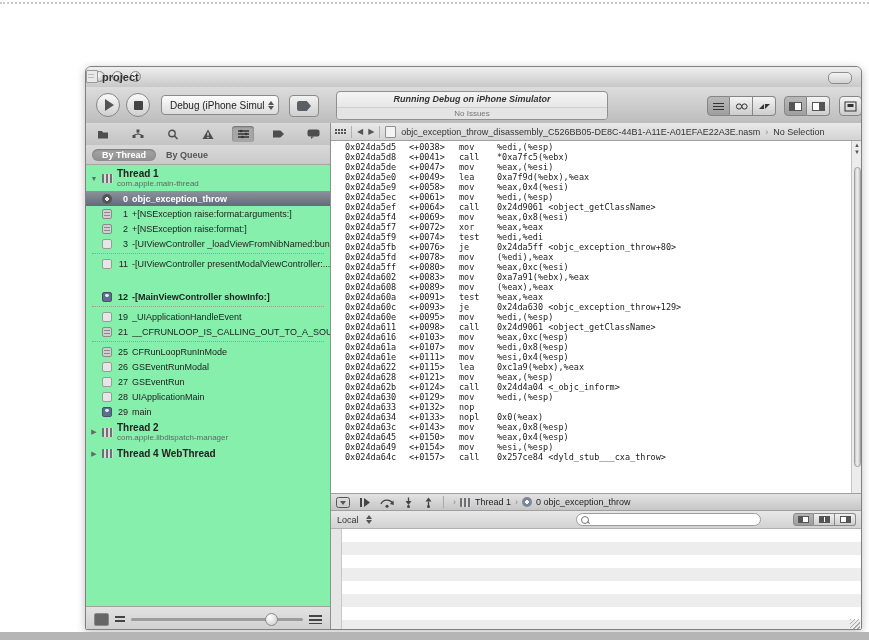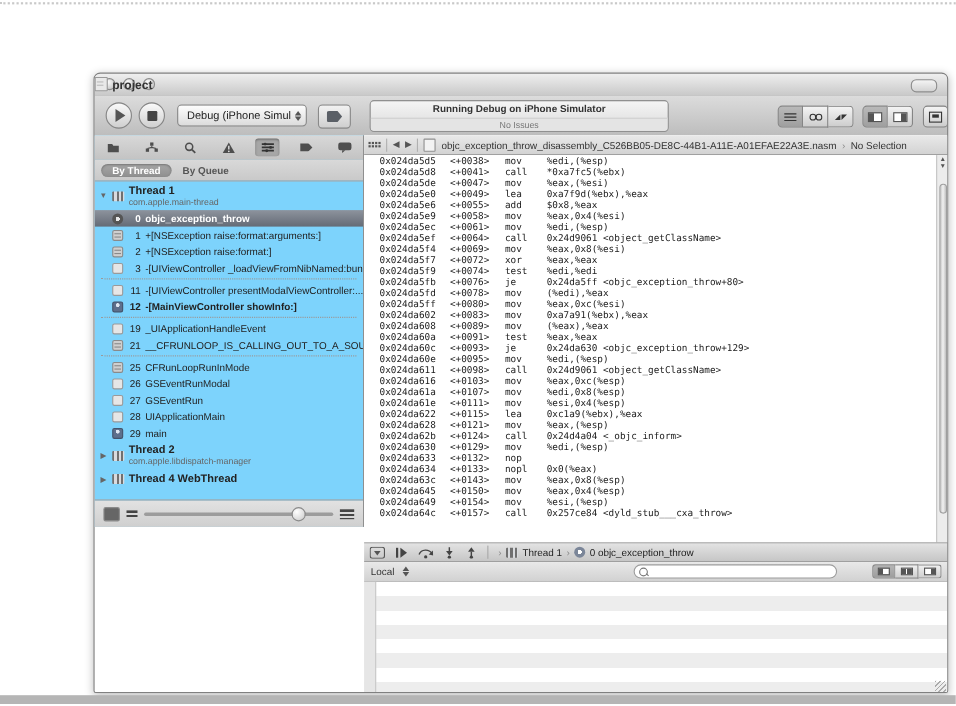--- a/index.html
+++ b/index.html
@@ -38,52 +38,52 @@
   .stepper{display:flex;flex-direction:column;gap:1px;margin-left:3px;}
   .stepper i{width:0;height:0;border-left:3px solid transparent;border-right:3px solid transparent;}
   .stepper .up{border-bottom:4px solid #555;}
   .stepper .dn{border-top:4px solid #555;}
   .bp-btn{position:absolute;left:203px;top:8px;width:28px;height:20px;border:1px solid #8a8a8a;border-radius:4px;
           background:linear-gradient(#f2f2f2,#cfcfcf);display:flex;align-items:center;justify-content:center;}
   .bp-glyph{width:14px;height:10px;background:#5a5f66;border-radius:2px;
             clip-path:polygon(0 0,70% 0,100% 50%,70% 100%,0 100%);}
   .status-box{position:absolute;left:250px;top:4px;width:270px;height:27px;border:1px solid #909090;border-radius:4px;
               background:linear-gradient(#f5f5f5,#dadada);overflow:hidden;}
-  .status-l1{font-size:9px;font-weight:bold;color:#333;text-align:center;line-height:15px;height:15px;}
+  .status-l1{font-size:9px;font-weight:bold;color:#333;text-align:center;line-height:15px;height:15px;font-style:italic;}
   .status-l2{font-size:8px;color:#777;text-align:center;line-height:11px;height:11px;border-top:1px solid #cfcfcf;background:#e4e4e4;}
   .seggrp{position:absolute;top:9px;height:20px;display:flex;}
   .seg{width:23px;height:20px;border:1px solid #858585;border-left:none;box-sizing:border-box;
        background:linear-gradient(#f4f4f4,#cdcdcd);display:flex;align-items:center;justify-content:center;}
   .seg:first-child{border-left:1px solid #858585;border-radius:4px 0 0 4px;}
   .seg:last-child{border-radius:0 4px 4px 0;}
   .seg.single{border-radius:4px;border-left:1px solid #858585;}
   .seg.sel{background:linear-gradient(#b9b9b9,#9f9f9f);}
   .mini{display:block;}
 
   
   .content{position:absolute;left:0;top:56px;width:100%;height:508px;background:#fff;}
-  .sidebar{position:absolute;left:0;top:0;width:245px;height:356px;background:#7dd3fc;border-right:1px solid #8f8f8f;box-sizing:border-box;}
+  .sidebar{position:absolute;left:0;top:0;width:245px;height:508px;background:#86efac;border-right:1px solid #8f8f8f;box-sizing:border-box;}
   .navbar{position:absolute;left:0;top:0;width:100%;height:22px;background:linear-gradient(#d8d8d8,#c3c3c3);
           border-bottom:1px solid #9a9a9a;display:flex;align-items:center;justify-content:center;gap:13px;}
   .navwell{width:22px;height:16px;display:flex;align-items:center;justify-content:center;border-radius:3px;}
   .navwell.sel{background:#a7a7a7;box-shadow:inset 0 1px 2px rgba(0,0,0,.35);}
   .scopebar{position:absolute;left:0;top:22px;width:100%;height:20px;background:linear-gradient(#d9d9d9,#c9c9c9);
             border-bottom:1px solid #a5a5a5;display:flex;align-items:center;padding-left:6px;box-sizing:border-box;gap:10px;}
   .scope-pill{font-size:9px;font-weight:bold;color:#fff;background:linear-gradient(#a7a7a7,#8f8f8f);
               border-radius:8px;padding:1px 10px;box-shadow:inset 0 1px 2px rgba(0,0,0,.3);}
   .scope-plain{font-size:9px;font-weight:bold;color:#555;}
   .thread-list{position:absolute;left:0;top:42px;width:100%;height:441px;overflow:hidden;font-size:9px;}
   .thread-header{display:flex;align-items:center;padding:3px 0 3px 4px;gap:4px;}
   .disc{font-size:7px;color:#666;width:8px;text-align:center;}
   .thread-ico{width:11px;height:9px;background:repeating-linear-gradient(90deg,#707070 0 2px,#d9dbde 2px 4px);border-radius:1px;}
   .thread-name{font-weight:bold;font-size:10px;color:#222;line-height:11px;}
   .thread-sub{font-size:8px;color:#666;line-height:9px;}
   .frame-row{display:flex;align-items:center;height:15px;padding-left:16px;gap:4px;white-space:nowrap;overflow:hidden;color:#222;}
   .frame-row.selected{background:linear-gradient(#8d939d,#646b76);color:#fff;font-weight:bold;}
-  .frame-row.bold{font-weight:bold;}
+  .frame-row.bold{font-weight:bold;margin-top:18px;}
   .fi{width:10px;height:10px;border-radius:2px;flex:0 0 auto;box-sizing:border-box;}
   .fi-gear{border-radius:50%;background:radial-gradient(circle at 50% 50%,#e8e8e8 0 2px,#555 2px);}
   .fi-api{background:#cfcfcf;border:1px solid #8a8a8a;
           background-image:linear-gradient(#8a8a8a,#8a8a8a),linear-gradient(#8a8a8a,#8a8a8a);
           background-size:6px 1px,6px 1px;background-position:1px 2px,1px 5px;background-repeat:no-repeat;}
   .fi-nib{background:#e6e6e6;border:1px solid #9a9a9a;}
   .fi-user{background:#5d6f8c;border:1px solid #43536b;
            background-image:radial-gradient(circle at 50% 30%,#dfe6f0 0 1.5px,transparent 2px);}
   .frame-idx{width:12px;text-align:right;flex:0 0 auto;}
   .frame-sep{border-top:1px dotted #9a9a9a;margin:2px 6px;}
@@ -418,21 +418,20 @@
           <span>objc_exception_throw_disassembly_C526BB05-DE8C-44B1-A11E-A01EFAE22A3E.nasm</span>
           <span class="crumb-sep">›</span>
           <span>No Selection</span>
         </div>
 
         <div class="editor" id="asm">
             <div class="asm-line"><span class="c1">0x024da5d5</span><span class="c2">&lt;+0038&gt;</span><span class="c3">mov</span><span>%edi,(%esp)</span></div>
             <div class="asm-line"><span class="c1">0x024da5d8</span><span class="c2">&lt;+0041&gt;</span><span class="c3">call</span><span>*0xa7fc5(%ebx)</span></div>
             <div class="asm-line"><span class="c1">0x024da5de</span><span class="c2">&lt;+0047&gt;</span><span class="c3">mov</span><span>%eax,(%esi)</span></div>
             <div class="asm-line"><span class="c1">0x024da5e0</span><span class="c2">&lt;+0049&gt;</span><span class="c3">lea</span><span>0xa7f9d(%ebx),%eax</span></div>
-            <div class="asm-line"><span class="c1">0x024da5e6</span><span class="c2">&lt;+0055&gt;</span><span class="c3">add</span><span>$0x8,%eax</span></div>
             <div class="asm-line"><span class="c1">0x024da5e9</span><span class="c2">&lt;+0058&gt;</span><span class="c3">mov</span><span>%eax,0x4(%esi)</span></div>
             <div class="asm-line"><span class="c1">0x024da5ec</span><span class="c2">&lt;+0061&gt;</span><span class="c3">mov</span><span>%edi,(%esp)</span></div>
             <div class="asm-line"><span class="c1">0x024da5ef</span><span class="c2">&lt;+0064&gt;</span><span class="c3">call</span><span>0x24d9061 &lt;object_getClassName&gt;</span></div>
             <div class="asm-line"><span class="c1">0x024da5f4</span><span class="c2">&lt;+0069&gt;</span><span class="c3">mov</span><span>%eax,0x8(%esi)</span></div>
             <div class="asm-line"><span class="c1">0x024da5f7</span><span class="c2">&lt;+0072&gt;</span><span class="c3">xor</span><span>%eax,%eax</span></div>
             <div class="asm-line"><span class="c1">0x024da5f9</span><span class="c2">&lt;+0074&gt;</span><span class="c3">test</span><span>%edi,%edi</span></div>
             <div class="asm-line"><span class="c1">0x024da5fb</span><span class="c2">&lt;+0076&gt;</span><span class="c3">je</span><span>0x24da5ff &lt;objc_exception_throw+80&gt;</span></div>
             <div class="asm-line"><span class="c1">0x024da5fd</span><span class="c2">&lt;+0078&gt;</span><span class="c3">mov</span><span>(%edi),%eax</span></div>
             <div class="asm-line"><span class="c1">0x024da5ff</span><span class="c2">&lt;+0080&gt;</span><span class="c3">mov</span><span>%eax,0xc(%esi)</span></div>
             <div class="asm-line"><span class="c1">0x024da602</span><span class="c2">&lt;+0083&gt;</span><span class="c3">mov</span><span>0xa7a91(%ebx),%eax</span></div>

